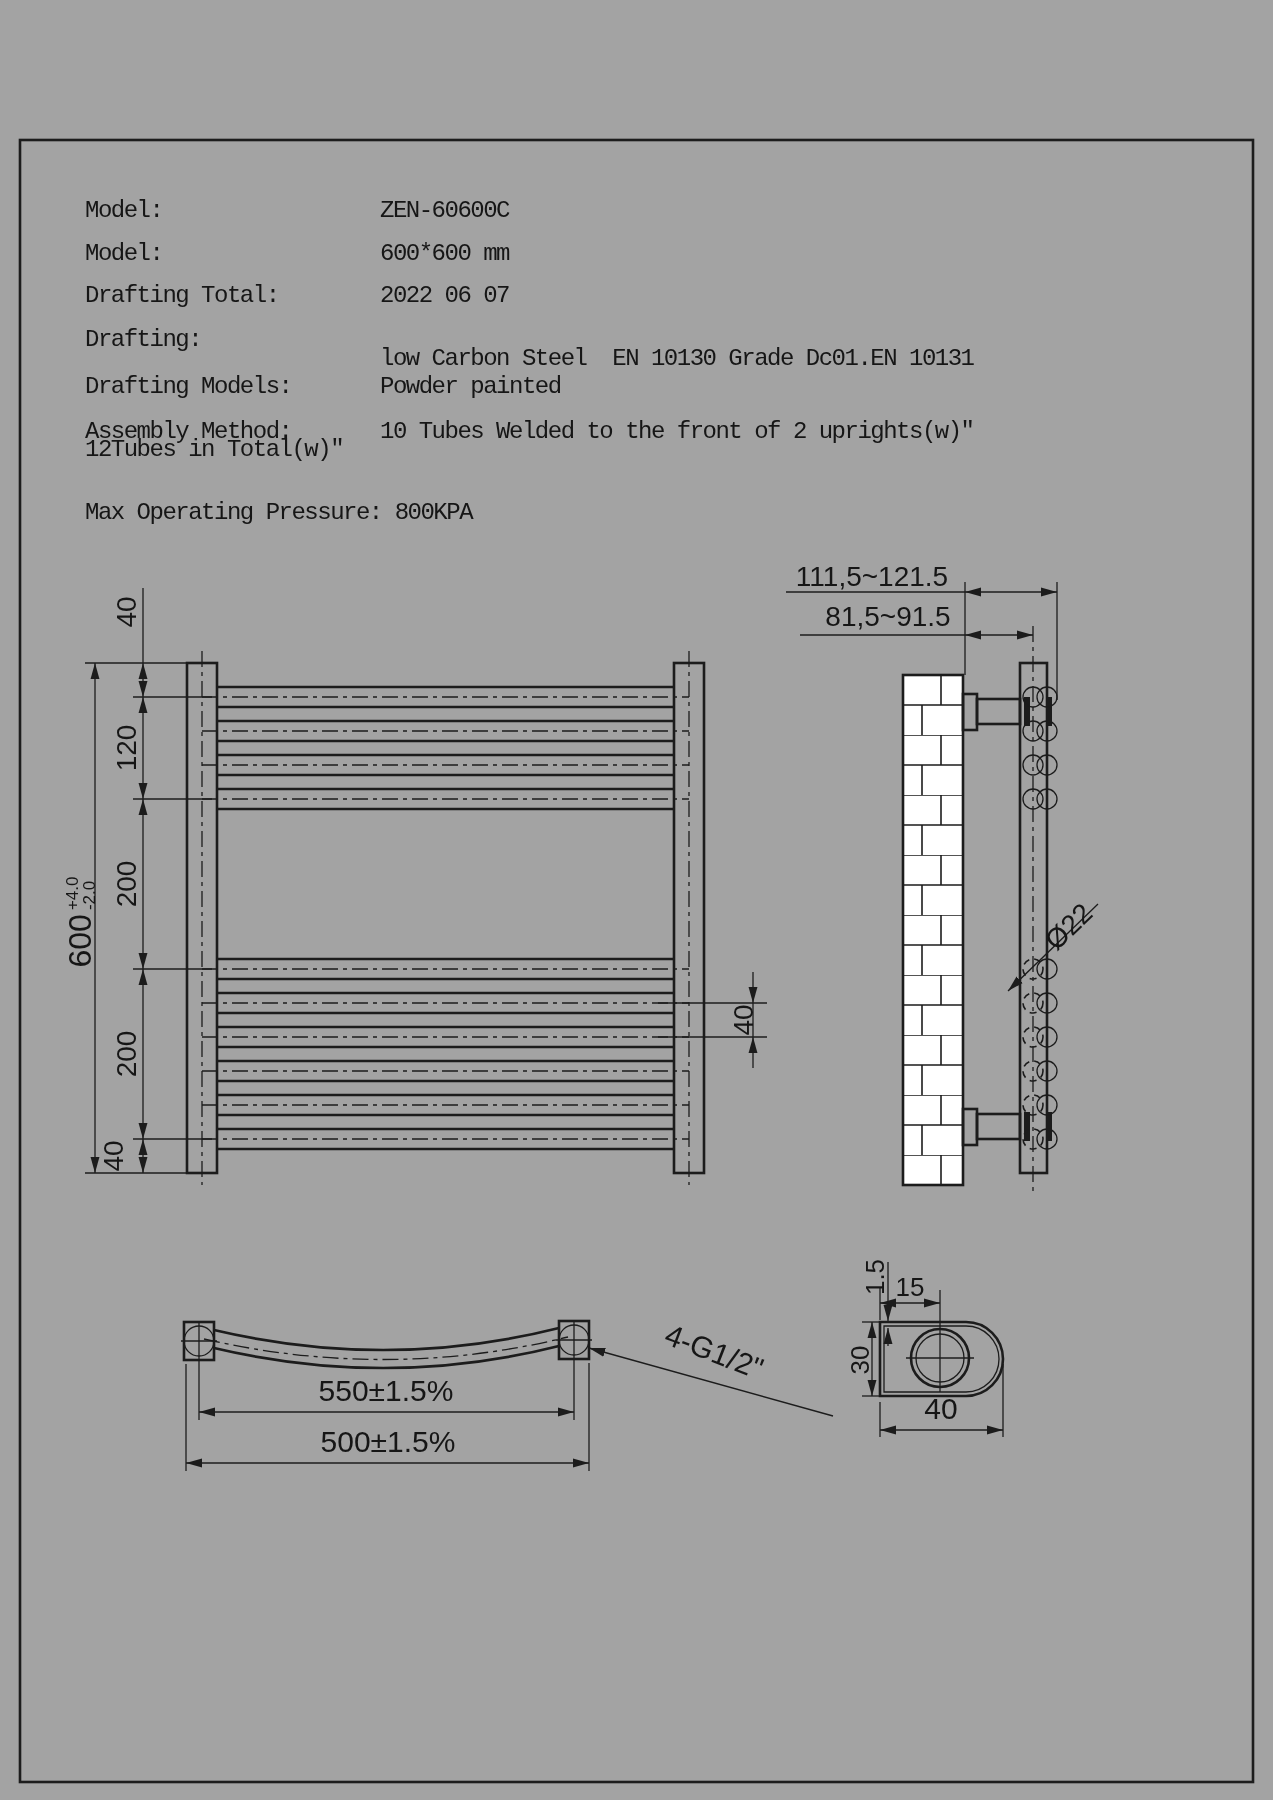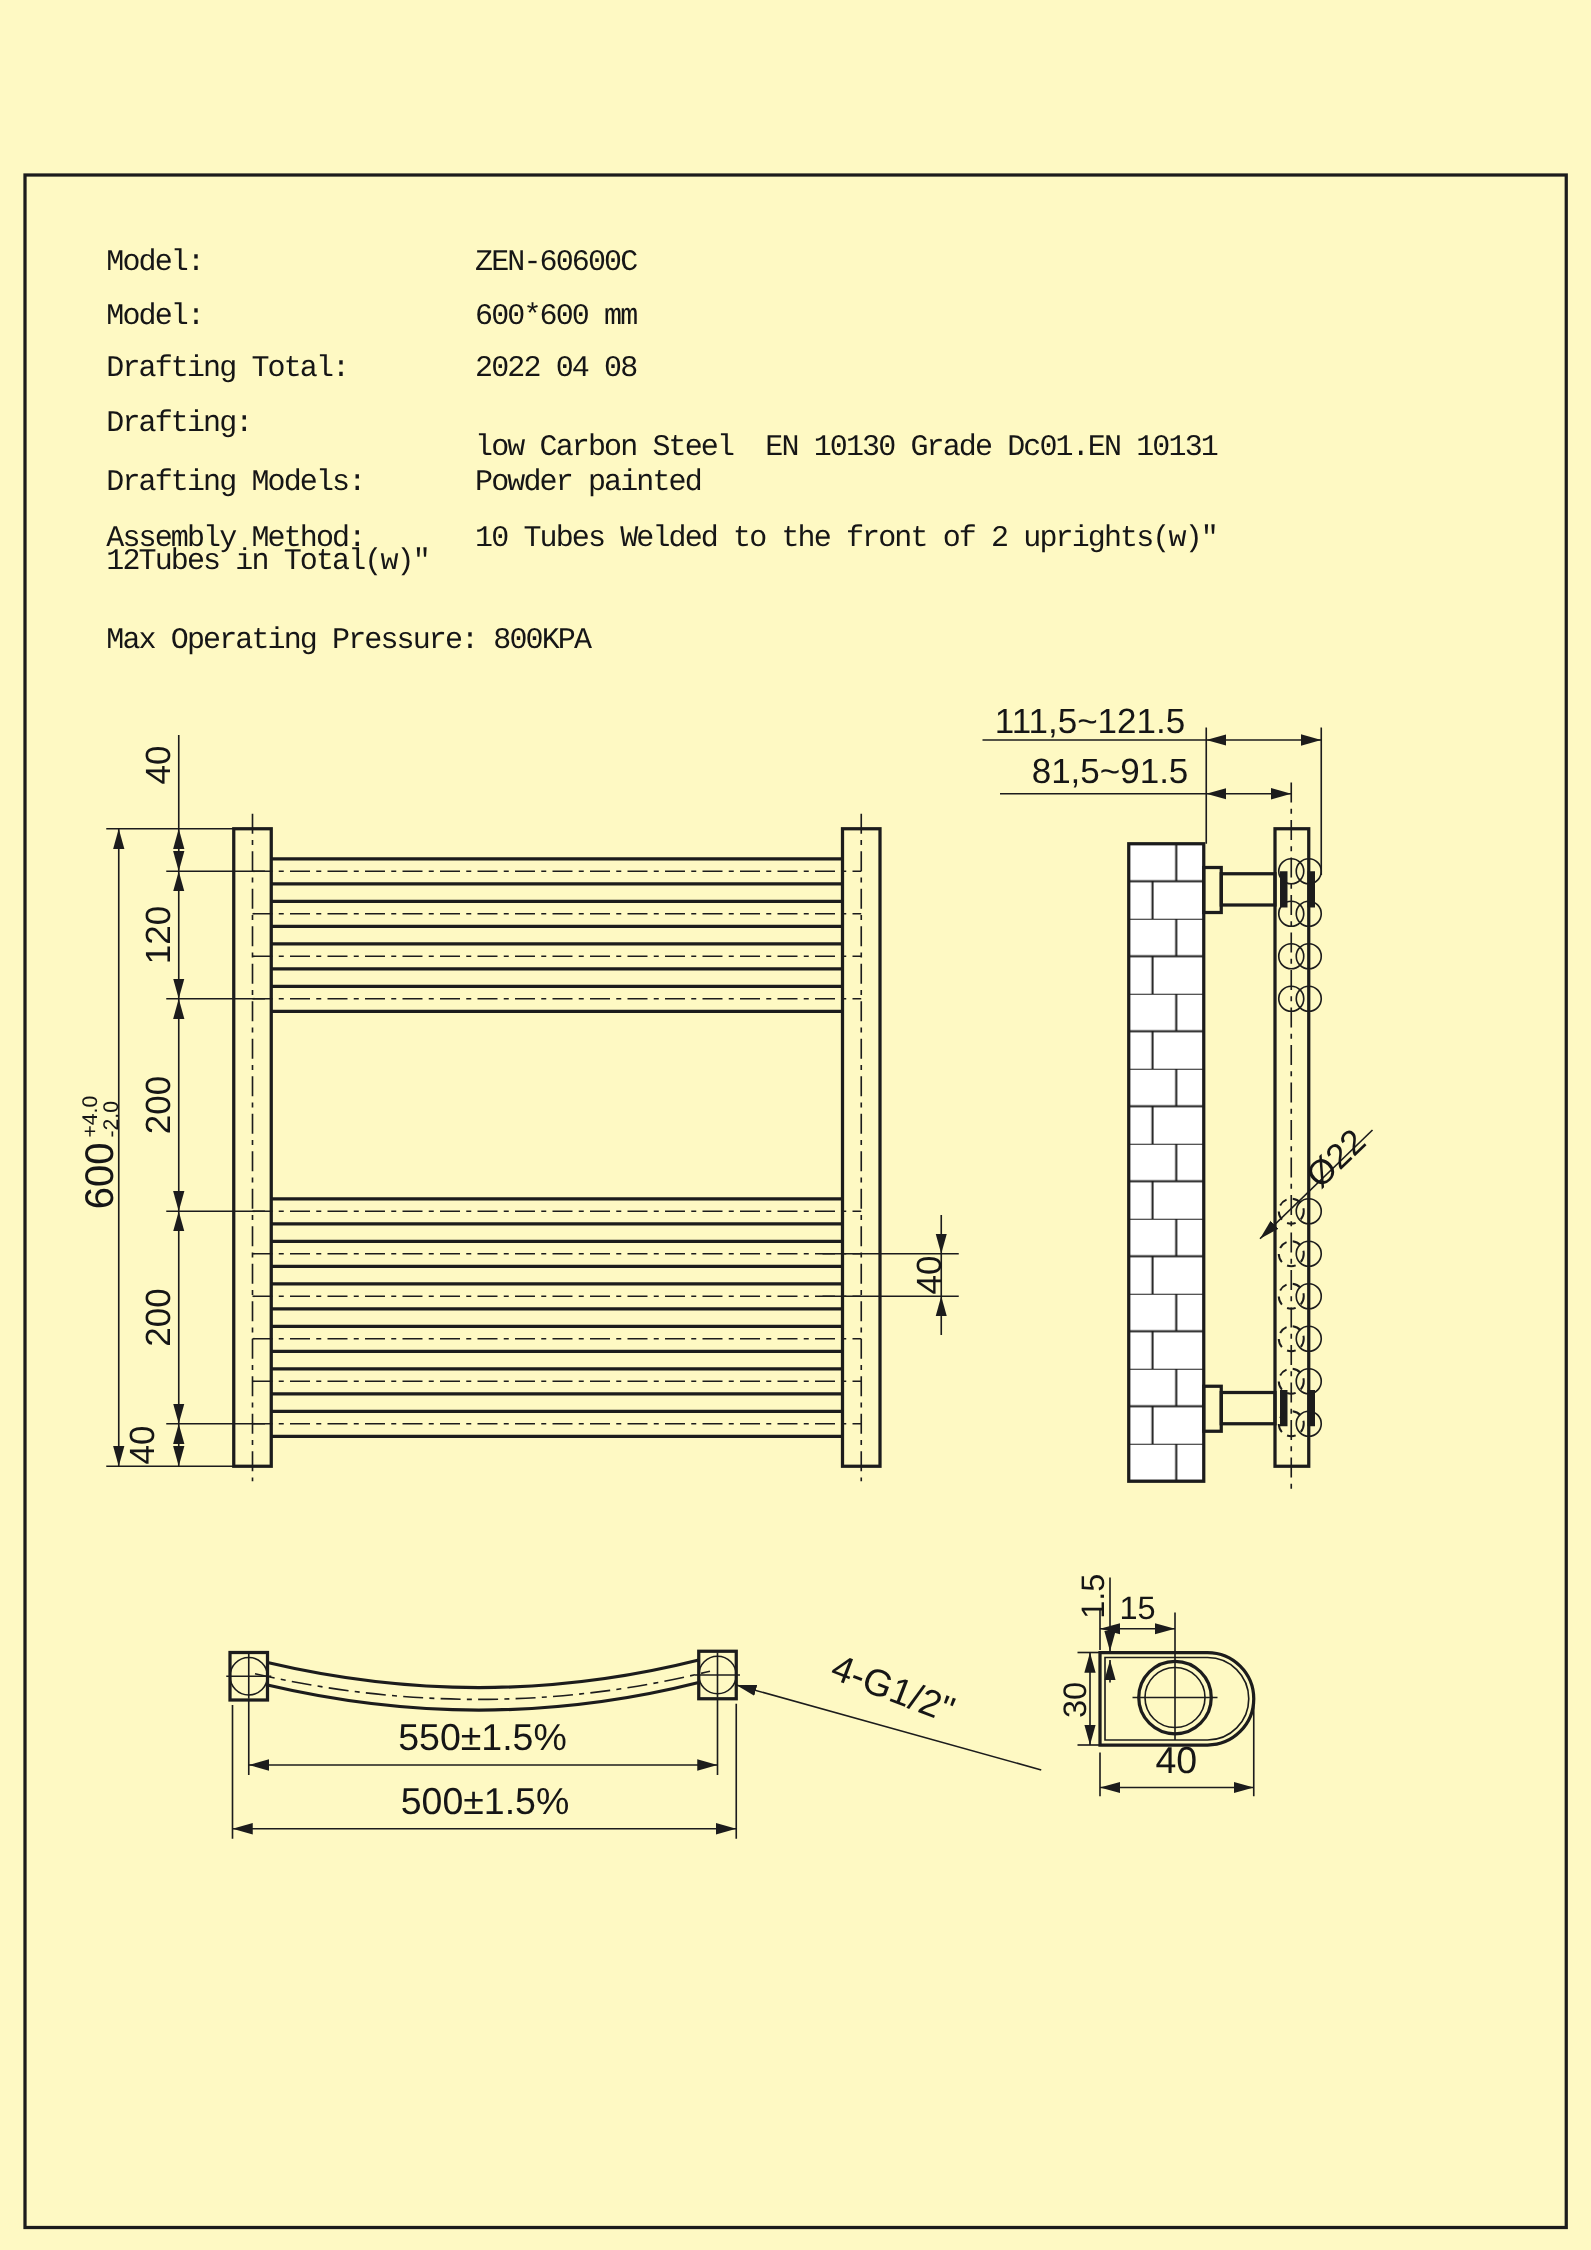--- a/index.html
+++ b/index.html
@@ -1,16 +1,16 @@
 <!DOCTYPE html>
 <html><head>
 <meta charset="utf-8">
 <style>
   html,body{margin:0;padding:0;background:#fff;}
-  #page{position:relative;width:1273px;height:1800px;background:#fef9c3;overflow:hidden;
+  #page{position:relative;width:1273px;height:1800px;background:#a3a3a3;overflow:hidden;
         font-family:"Liberation Sans",sans-serif;color:#1c1c1c;text-decoration:underline;}
   svg{position:absolute;left:0;top:0;}
   .thick{stroke:#1c1c1c;stroke-width:2.6;fill:none;}
   .thin{stroke:#1c1c1c;stroke-width:1.3;fill:none;}
   .w5{stroke:#1c1c1c;stroke-width:6;fill:none;}
   .cl{stroke:#1c1c1c;stroke-width:1.3;fill:none;stroke-dasharray:16 5 4 5;}
   .dsh{stroke:#1c1c1c;stroke-width:1.6;fill:none;stroke-dasharray:7 5;}
   .hdr{position:absolute;font-family:"Liberation Mono",monospace;font-size:24px;
        letter-spacing:-1.5px;white-space:pre;color:#161616;}
   .lbl{position:absolute;white-space:nowrap;transform:translate(-50%,-50%);
@@ -206,21 +206,21 @@
       </g>
     </g>
   </svg>
 
   <div>
     <span class="hdr" style="left:85px;top:197px">Model:</span>
     <span class="hdr" style="left:380px;top:197px">ZEN-60600C</span>
     <span class="hdr" style="left:85px;top:240px">Model:</span>
     <span class="hdr" style="left:380px;top:240px">600*600 mm</span>
     <span class="hdr" style="left:85px;top:282px">Drafting Total:</span>
-    <span class="hdr" style="left:380px;top:282px">2022 04 08</span>
+    <span class="hdr" style="left:380px;top:282px">2022 06 07</span>
     <span class="hdr" style="left:85px;top:326px">Drafting:</span>
     <span class="hdr" style="left:380px;top:345px">low Carbon Steel  EN 10130 Grade Dc01.EN 10131</span>
     <span class="hdr" style="left:85px;top:373px">Drafting Models:</span>
     <span class="hdr" style="left:380px;top:373px">Powder painted</span>
     <span class="hdr" style="left:85px;top:418px">Assembly Method:</span>
     <span class="hdr" style="left:380px;top:418px">10 Tubes Welded to the front of 2 uprights(w)″</span>
     <span class="hdr" style="left:85px;top:436px">12Tubes in Total(w)″</span>
     <span class="hdr" style="left:85px;top:499px">Max Operating Pressure: 800KPA</span>
   </div>
 

